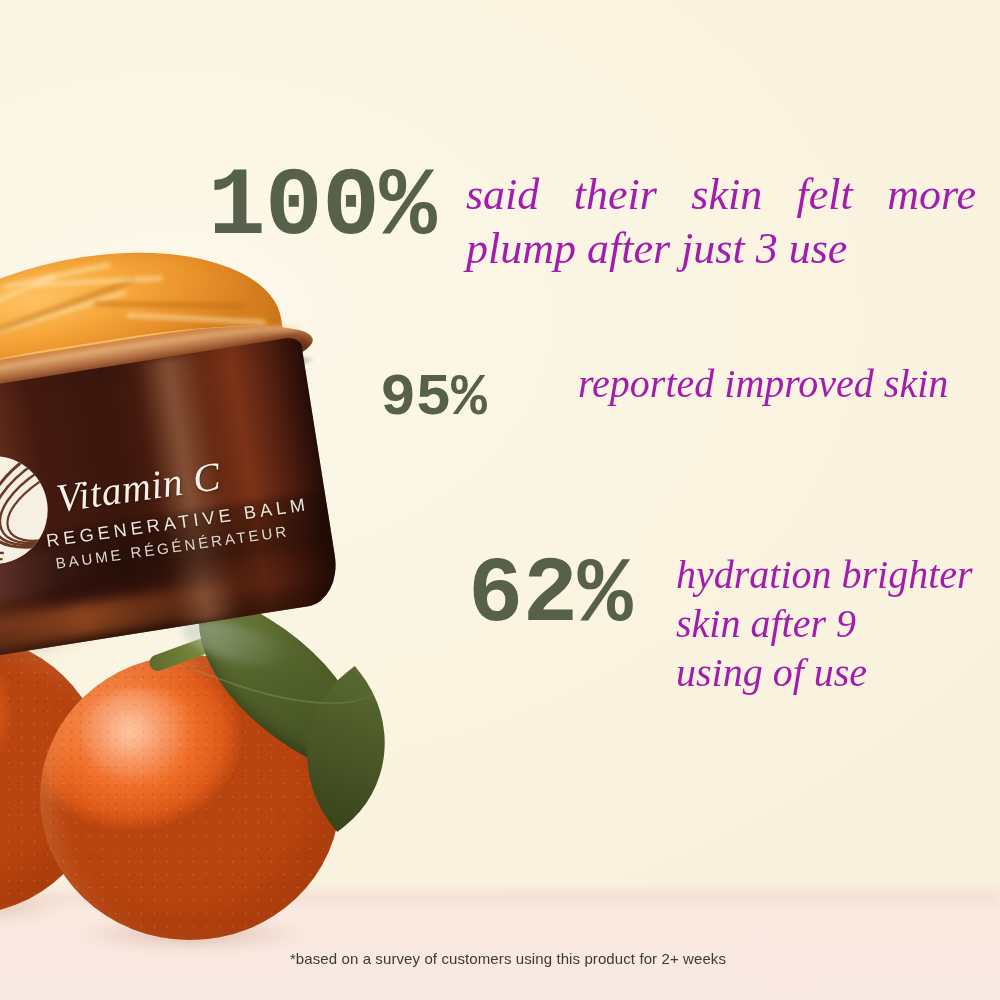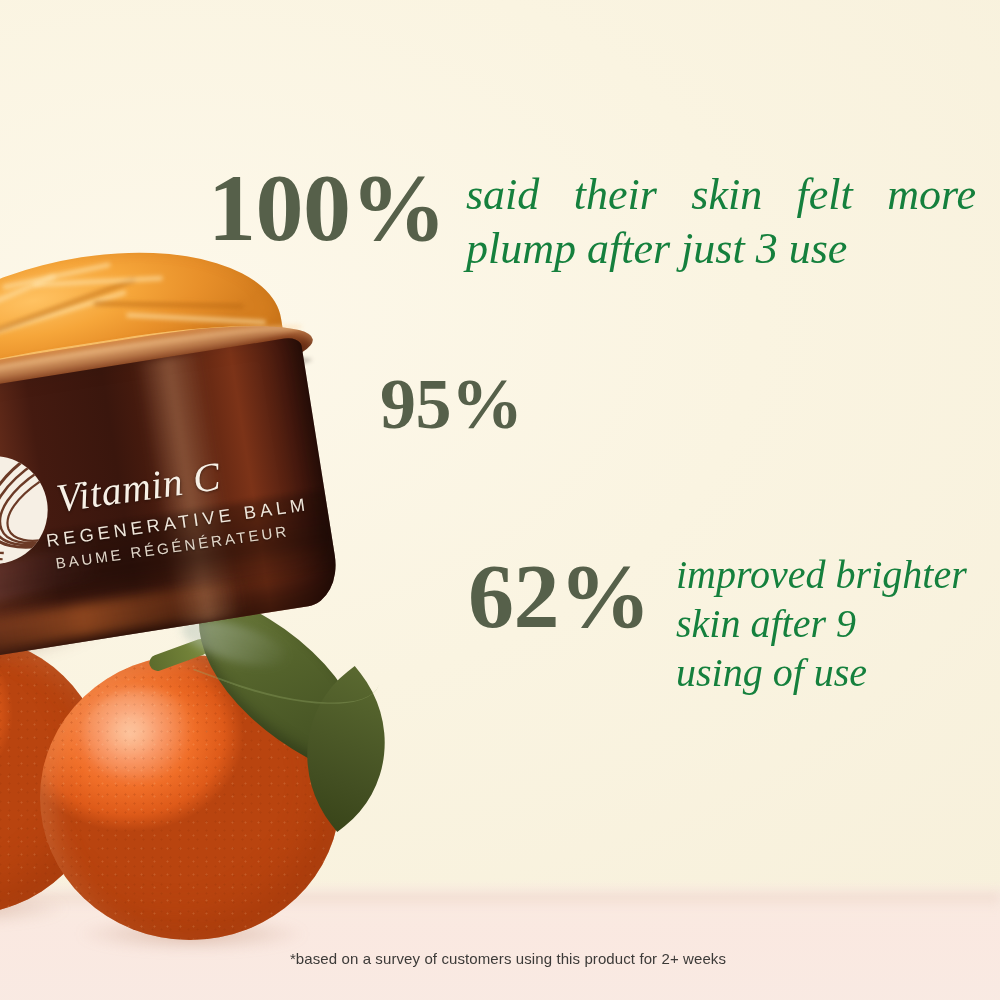--- a/index.html
+++ b/index.html
@@ -41,46 +41,46 @@
 
   
   .stats {
     position: absolute;
     left: 0; top: 0; width: 1000px; height: 1000px;
   }
   .stat { position: absolute; }
   .stat-num {
     position: absolute;
     color: #56604A;
-    font-family: Liberation Serif, serif;
+    font-family: Liberation Mono, monospace;
     font-weight: bold;
     letter-spacing: -0.5px;
     line-height: 1;
     white-space: nowrap;
   }
   .stat-copy {
     position: absolute;
-    color: #15803d;
+    color: #a21caf;
     font-family: "Liberation Serif", serif;
     font-style: italic;
     line-height: 1.22;
   }
   .just-line {
     display: block;
     text-align: justify;
     text-align-last: justify;
     white-space: nowrap;
   }
   .plain-line { display: block; white-space: nowrap; }
 
   
   #stat1 .stat-num { left: 208px; top: 160px; font-size: 96px; }
   #stat1 .stat-copy { left: 466px; top: 168px; width: 510px; font-size: 44px; }
   
-  #stat2 .stat-num { left: 380px; top: 368px; font-size: 72px; }
+  #stat2 .stat-num { left: 380px; top: 368px; font-size: 60px; }
   #stat2 .stat-copy { left: 578px; top: 360px; width: 396px; font-size: 40px; }
   
   #stat3 .stat-num { left: 468px; top: 550px; font-size: 92px; }
   #stat3 .stat-copy { left: 676px; top: 551px; width: 300px; font-size: 40px; }
 
   
   .footnote {
     position: absolute;
     left: 8px; top: 950px; width: 1000px;
     text-align: center;
@@ -462,27 +462,28 @@
       <span class="stat-num">100%</span>
       <span class="stat-copy">
         <span class="just-line">said their skin felt more</span>
         <span class="plain-line">plump after just 3 use</span>
       </span>
     </div>
 
     <div class="stat" id="stat2">
       <span class="stat-num">95%</span>
       <span class="stat-copy">
+        <span class="plain-line">reported improved skin</span>
       </span>
     </div>
 
     <div class="stat" id="stat3">
       <span class="stat-num">62%</span>
       <span class="stat-copy">
-        <span class="plain-line">improved brighter</span>
+        <span class="plain-line">hydration brighter</span>
         <span class="plain-line">skin after 9</span>
         <span class="plain-line">using of use</span>
       </span>
     </div>
   </div>
 
   <div class="footnote">*based on a survey of customers using this product for 2+ weeks</div>
 
 </div>
 

